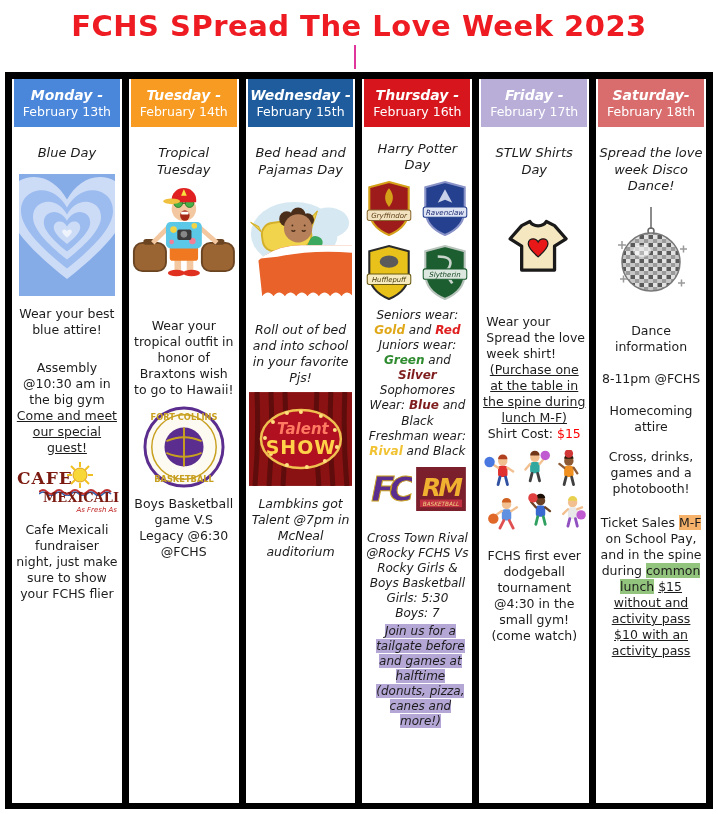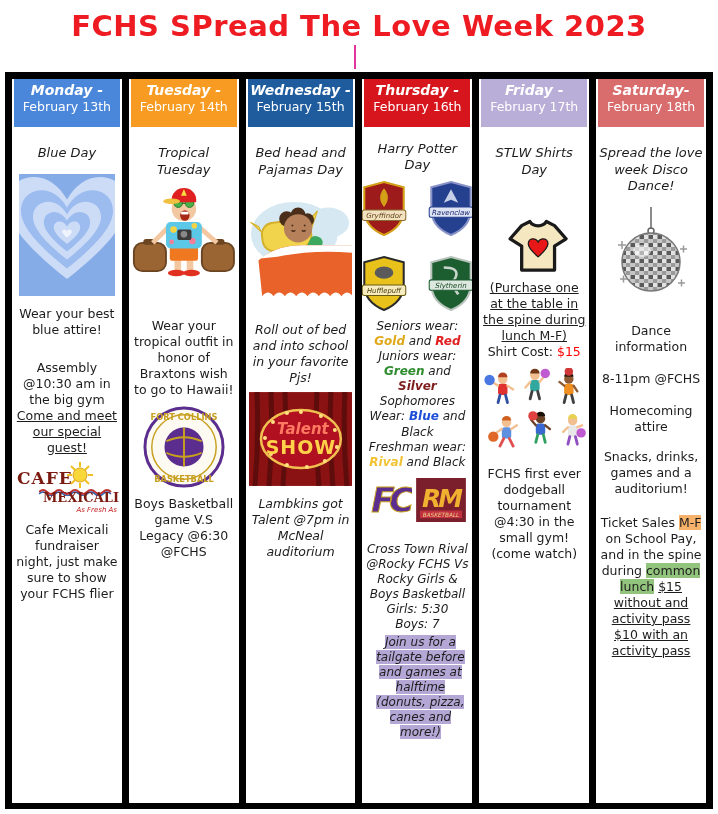--- a/index.html
+++ b/index.html
@@ -3,41 +3,41 @@
 <meta charset="utf-8">
 <style>
   * { margin:0; padding:0; box-sizing:border-box; }
   html,body { width:718px; height:814px; background:#fff; font-family:"DejaVu Sans", sans-serif; color:#1c1c1c; position:relative; overflow:hidden; }
 
   .title { text-align:center; color:#ee1b22; font-weight:bold; font-size:29px; margin-top:9px; letter-spacing:0.5px; font-family:"DejaVu Sans", sans-serif; }
   .cursor-line { position:absolute; left:354px; top:45px; width:2px; height:24px; background:#e0359b; }
 
   .board { position:absolute; left:5px; top:72px; width:708px; height:737px; background:#000; display:flex; gap:7px; padding:7px 7px 6px 7px; }
   .col { flex:1 1 0; background:#fff; display:flex; flex-direction:column; overflow:hidden; }
-  .col-header { margin:0 2px; min-height:48px; display:flex; flex-direction:column; text-align:center; color:#fff; padding:3px 1px; }
+  .col-header { margin:0 2px; min-height:48px; display:flex; flex-direction:column; justify-content:center; text-align:center; color:#fff; padding:3px 1px; }
   .day-name { font-weight:bold; font-style:italic; font-size:14px; }
   .day-date { font-size:12.5px; margin-top:1px; }
   .h-mon { background:#4a86d9; } .h-tue { background:#f79b22; } .h-wed { background:#1e5c9e; }
   .h-thu { background:#d6151c; } .h-fri { background:#b9aed8; } .h-sat { background:#d96d6e; }
 
   .content { flex:1; padding:4px 3px; text-align:center; font-size:12.5px; line-height:1.28; }
   .theme { font-style:italic; font-size:13px; margin-top:14px; }
   .imgbox { display:flex; justify-content:center; align-items:center; }
   .u { text-decoration:underline; }
   p { margin:0; }
 
   .hl-purple { background:#b4a7d6; }
   .hl-orange { background:#f6b26b; }
   .hl-green  { background:#93c47d; }
   .red-text  { color:#ff0000; }
   .w-gold   { color:#e0a818; font-weight:600; }
   .w-red    { color:#e02020; font-weight:600; }
   .w-green  { color:#2e8b2e; font-weight:600; }
   .w-silver { color:#7f1d1d; font-weight:600; }
-  .w-blue   { color:#1d4ed8; font-weight:600; }
+  .w-blue   { color:#7f1d1d; font-weight:600; }
   .w-yellow { color:#f1c232; font-weight:600; }
 
   .col-thu .content { font-size:12px; line-height:1.26; font-style:italic; }
   .col-wed .content p.body-txt { font-style:italic; }
   .col-sat .content { font-size:12.5px; }
 
   
   .cafe-logo { position:relative; width:104px; height:52px; margin:10px auto 4px; text-align:left; }
   .cafe-word { font-family:"DejaVu Serif", serif; font-weight:bold; color:#7a1a10; font-size:17px; letter-spacing:1px; position:absolute; left:2px; top:2px; }
   .mex-word  { font-family:"DejaVu Serif", serif; font-weight:bold; color:#7a1a10; font-size:13px; position:absolute; right:0; top:24px; }
@@ -225,21 +225,21 @@
     </div>
   </div>
 
   <div class="col col-thu">
     <div class="col-header h-thu">
       <div class="day-name">Thursday -</div>
       <div class="day-date">February 16th</div>
     </div>
     <div class="content">
       <p class="theme" style="margin-top:10px;">Harry Potter Day</p>
-      <div style="display:grid; grid-template-columns:48px 48px; gap:19px; justify-content:center; margin-top:6px;">
+      <div style="display:grid; grid-template-columns:48px 48px; gap:8px; justify-content:center; margin-top:6px;">
         <svg width="48" height="56" viewBox="0 0 46 54">
           <path d="M23 2 L42 7 L42 28 C42 41 33 49 23 53 C13 49 4 41 4 28 L4 7 Z" fill="#9e1b1b" stroke="#d4a017" stroke-width="2"></path>
           <path d="M23 8 C28 14 28 20 23 26 C18 20 18 14 23 8 Z" fill="#d4a017"></path>
           <rect x="2" y="29" width="42" height="10" rx="2" fill="#f2e2c0" stroke="#8a6a30"></rect>
           <text x="23" y="36.5" font-size="6.8" fill="#5a3a10" text-anchor="middle">Gryffindor</text>
         </svg>
         <svg width="48" height="56" viewBox="0 0 46 54">
           <path d="M23 2 L42 7 L42 28 C42 41 33 49 23 53 C13 49 4 41 4 28 L4 7 Z" fill="#24408e" stroke="#8a93c8" stroke-width="2"></path>
           <path d="M23 9 L30 22 L23 19 L16 22 Z" fill="#c8cfe8"></path>
           <rect x="2" y="26" width="42" height="10" rx="2" fill="#dfe4f4" stroke="#24408e"></rect>
@@ -286,20 +286,21 @@
       <div class="day-date">February 17th</div>
     </div>
     <div class="content">
       <p class="theme">STLW Shirts Day</p>
       <div class="imgbox" style="margin-top:36px;">
         <svg width="74" height="66" viewBox="0 0 90 68">
           <path d="M30 8 L40 3 C44 10 56 10 60 3 L70 8 L84 24 L70 33 L70 62 L30 62 L30 33 L16 24 Z" fill="#f5e8c0" stroke="#1a1a1a" stroke-width="4" stroke-linejoin="round"></path>
           <path d="M50 46 C42 39 38 34 38 30 C38 26 41 24 44 24 C46.5 24 49 25.8 50 28 C51 25.8 53.5 24 56 24 C59 24 62 26 62 30 C62 34 58 39 50 46 Z" fill="#e81818" stroke="#1a1a1a" stroke-width="1.5"></path>
         </svg>
       </div>
+      <p style="margin-top:34px; text-align:left; padding-left:4px;">Wear your Spread the love week shirt!</p>
       <p class="u">(Purchase one at the table in the spine during lunch M-F)</p>
       <p><span>Shirt Cost: </span><span class="red-text">$15</span></p>
       <div class="imgbox" style="margin-top:8px;">
         <svg width="104" height="92" viewBox="0 0 110 96">
           <g stroke-linecap="round">
             <g transform="translate(14,6)">
               <circle cx="8" cy="5" r="5" fill="#f2c090"></circle>
                 <path d="M3 3 A5 5 0 0 1 13 3 Z" fill="#b04020"></path>
               <rect x="3" y="10" width="10" height="12" rx="3" fill="#e03030"></rect>
               <line x1="3" y1="12" x2="-3" y2="8" stroke="#f2c090" stroke-width="2.5"></line>
@@ -390,18 +391,18 @@
             <path d="M10 38 h8 M14 34 v8"></path>
             <path d="M72 42 h7 M75.5 38.5 v7"></path>
             <path d="M12 72 h7 M15.5 68.5 v7"></path>
             <path d="M70 76 h7 M73.5 72.5 v7"></path>
           </g>
         </svg>
       </div>
       <p style="margin-top:20px;">Dance information</p>
       <p style="margin-top:16px;">8-11pm @FCHS</p>
       <p style="margin-top:16px;">Homecoming attire</p>
-      <p style="margin-top:14px;">Snacks, drinks, games and a auditorium!</p>
+      <p style="margin-top:14px;">Cross, drinks, games and a photobooth!</p>
       <p style="margin-top:18px;"><span>Ticket Sales </span><span class="hl-orange">M-F</span><span> on School Pay, and in the spine during </span><span class="hl-green">common lunch</span><span> </span><span class="u">$15 without and activity pass $10 with an activity pass</span></p>
     </div>
   </div>
 
 </div>
 
 </body></html>

